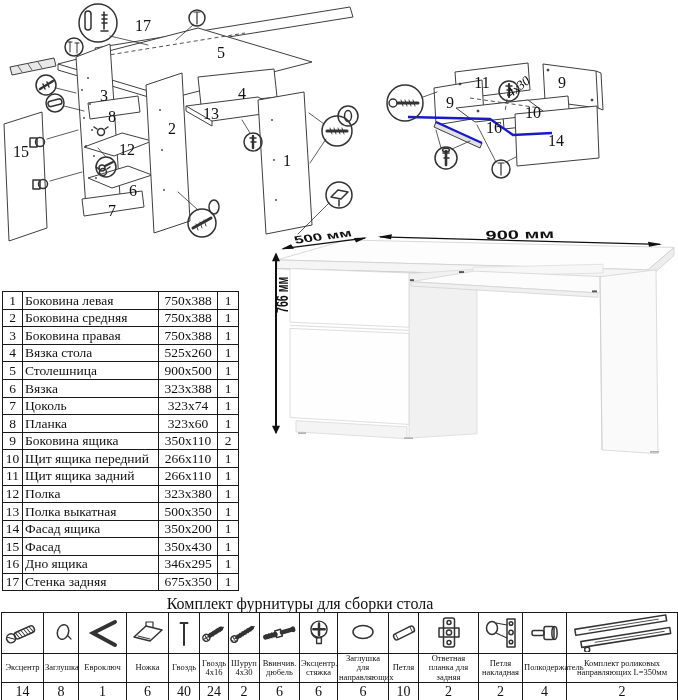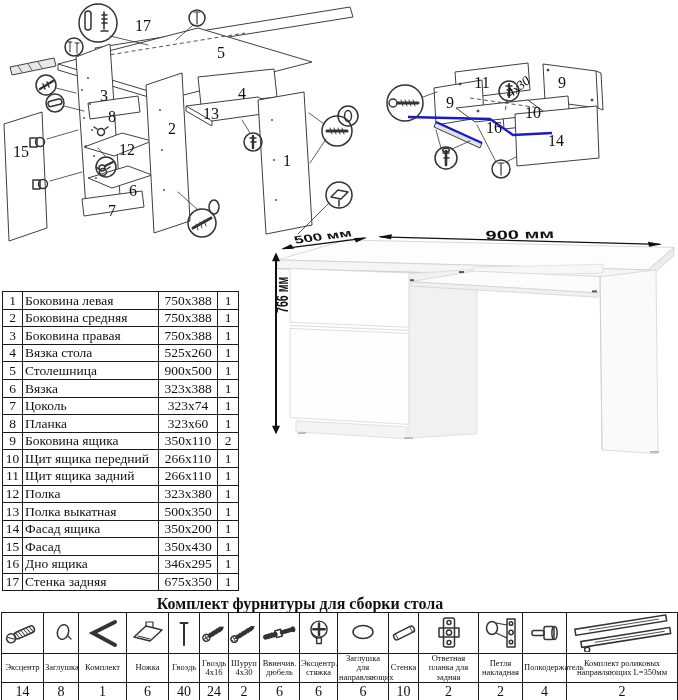--- a/index.html
+++ b/index.html
@@ -8,21 +8,21 @@
   svg text{font-family:"Liberation Serif",serif;}
   .lbl{font-size:16px;fill:#111;}
   .dim{font-family:"Liberation Sans",sans-serif;font-weight:bold;fill:#111;}
   
   .parts{position:absolute;left:2px;top:291px;border-collapse:collapse;table-layout:fixed;width:236px;}
   .parts td{border:1px solid #1a1a1a;font-size:13.5px;line-height:1;height:16.6px;
             padding:0 2px;white-space:nowrap;overflow:hidden;color:#111;}
   .parts td.c{text-align:center;padding:0;}
   
   .hwtitle{position:absolute;top:595px;left:0;width:600px;text-align:center;
-           font-size:16px;color:#111;font-weight:bold;}
+           font-size:16px;color:#111;}
   .hw{position:absolute;left:1px;top:612px;border-collapse:collapse;table-layout:fixed;width:676px;}
   .hw td{border:1px solid #1a1a1a;text-align:center;vertical-align:middle;color:#111;padding:0;}
   .hw .ico{height:40px;}
   .hw .nm{height:21px;font-size:8.5px;line-height:1.1;padding:0 1px;}
   .hw .qt{height:17px;font-size:14px;}
   .hw svg{display:block;margin:0 auto;}
   .oi{stroke:#333;fill:none;stroke-width:1.5;stroke-linejoin:round;stroke-linecap:round;}
 </style>
 </head>
 <body>
@@ -505,29 +505,29 @@
                 <circle cx="15" cy="30" r="2.5"></circle>
             <path d="M20,11 h70" stroke-width="0.8"></path>
                 <path d="M24,24 h70" stroke-width="0.8"></path>
               </g>
           </svg>
           </td>
       </tr>
       <tr>
         <td class="nm">Эксцентр</td>
         <td class="nm">Заглушка</td>
-        <td class="nm">Комплект</td>
+        <td class="nm">Евроключ</td>
         <td class="nm">Ножка</td>
         <td class="nm">Гвоздь</td>
         <td class="nm">Гвоздь 4х16</td>
         <td class="nm">Шуруп 4х30</td>
         <td class="nm">Ввинчив. дюбель</td>
         <td class="nm">Эксцентр. стяжка</td>
         <td class="nm">Заглушка для направляющих</td>
-        <td class="nm">Стенка</td>
+        <td class="nm">Петля</td>
         <td class="nm">Ответная планка для задняя</td>
         <td class="nm">Петля накладная</td>
         <td class="nm">Полкодержатель</td>
         <td class="nm">Комплект роликовых направляющих L=350мм</td>
       </tr>
       <tr>
         <td class="qt">14</td>
         <td class="qt">8</td>
         <td class="qt">1</td>
         <td class="qt">6</td>

